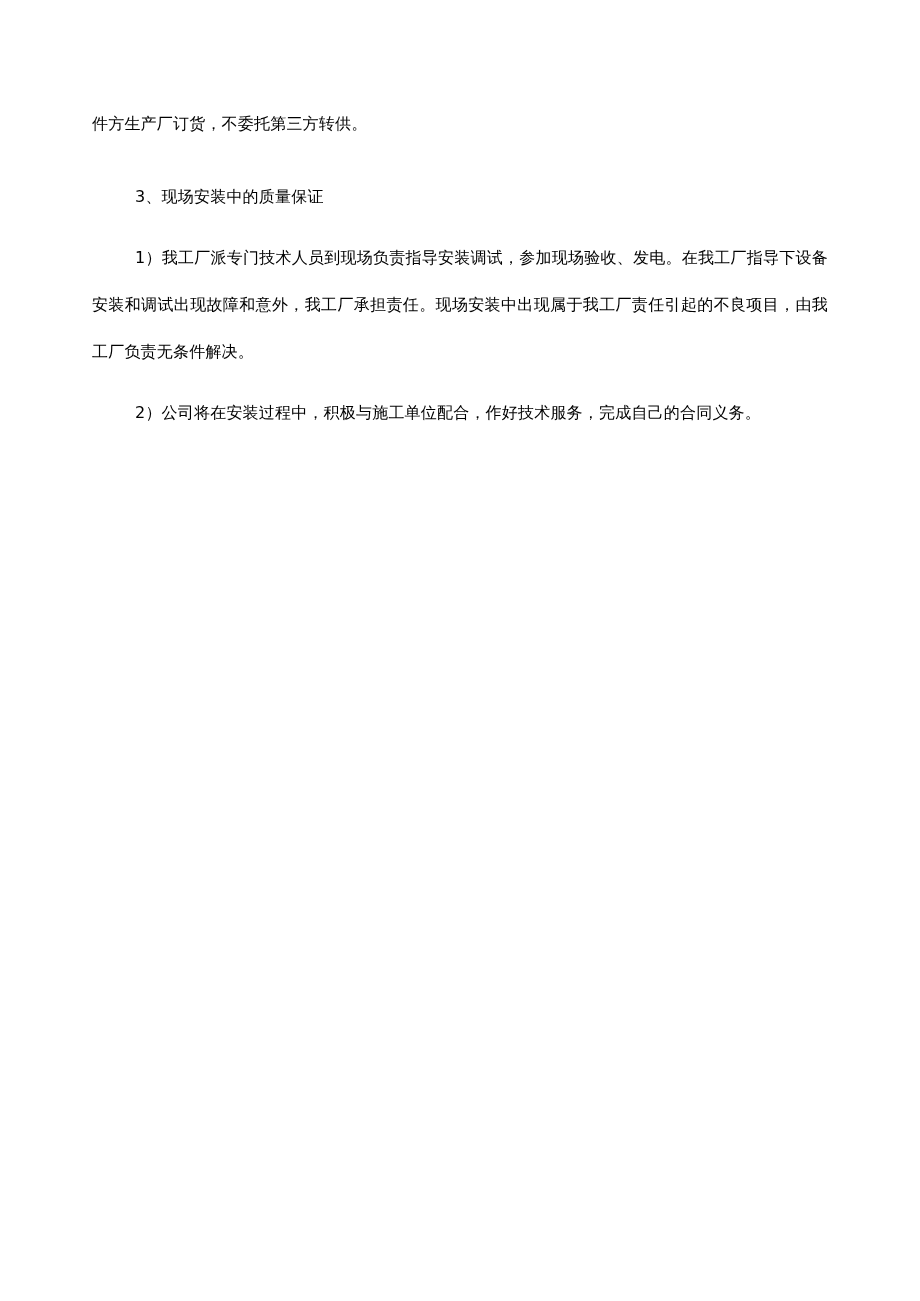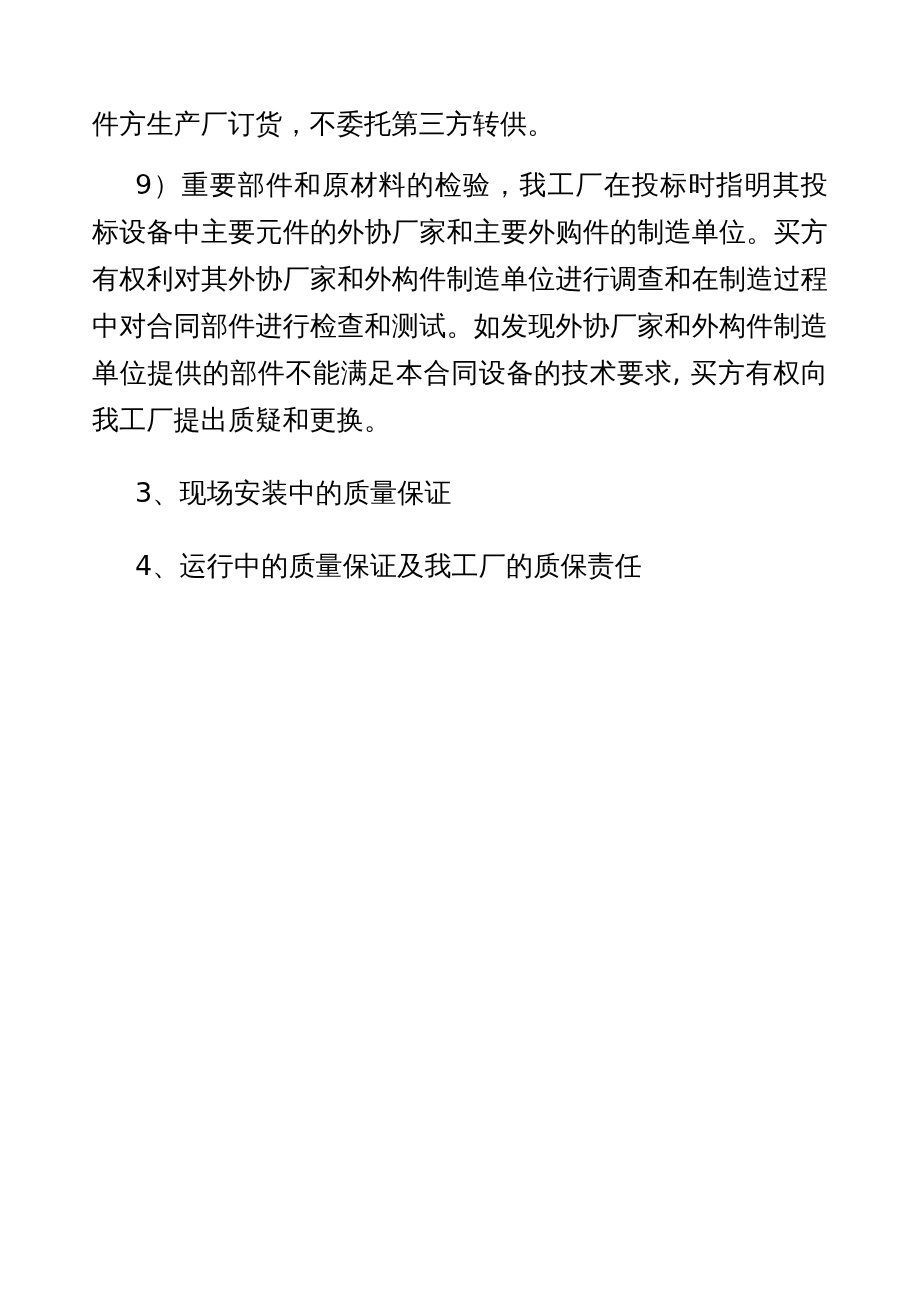--- a/index.html
+++ b/index.html
@@ -15,21 +15,21 @@
   }
   .page {
     position: relative;
     width: 920px;
     height: 1301px;
     box-sizing: border-box;
     padding: 100px 92px 60px 92px;
     background: #ffffff;
   }
   .doc-body {
-    font-size: 27px;
+    font-size: 16px;
     line-height: 47px;
     letter-spacing: 0.2px;
     text-align: justify;
   }
   p {
     margin: 0;
   }
   .para {
     text-indent: 0;
   }
@@ -47,23 +47,23 @@
 </head>
 <body>
 
 <div class="page">
   <div class="doc-body">
 
     <p class="para">件方生产厂订货，不委托第三方转供。</p>
 
 
 
-    <p class="para indent gap-sm">9）重要部件和原材料的检验，我工厂在投标时指明其投标设备中主要元件的外协厂家和主要外购件的制造单位。买方有权利对其外协厂家和外构件制造单位进行调查和在制造过程中对合同部件进行检查和测试。如发现外协厂家和外构件制造单位提供的部件不能满足本合同设备的技术要求, 买方有权向我工厂提出质疑和更换。</p>
 
     <p class="heading">3、现场安装中的质量保证</p>
 
+    <p class="para indent">1）我工厂派专门技术人员到现场负责指导安装调试，参加现场验收、发电。在我工厂指导下设备安装和调试出现故障和意外，我工厂承担责任。现场安装中出现属于我工厂责任引起的不良项目，由我工厂负责无条件解决。</p>
 
+    <p class="para indent gap-sm">2）公司将在安装过程中，积极与施工单位配合，作好技术服务，完成自己的合同义务。</p>
 
-    <p class="heading">4、运行中的质量保证及我工厂的质保责任</p>
 
 
   </div>
 </div>
 
 </body></html>

